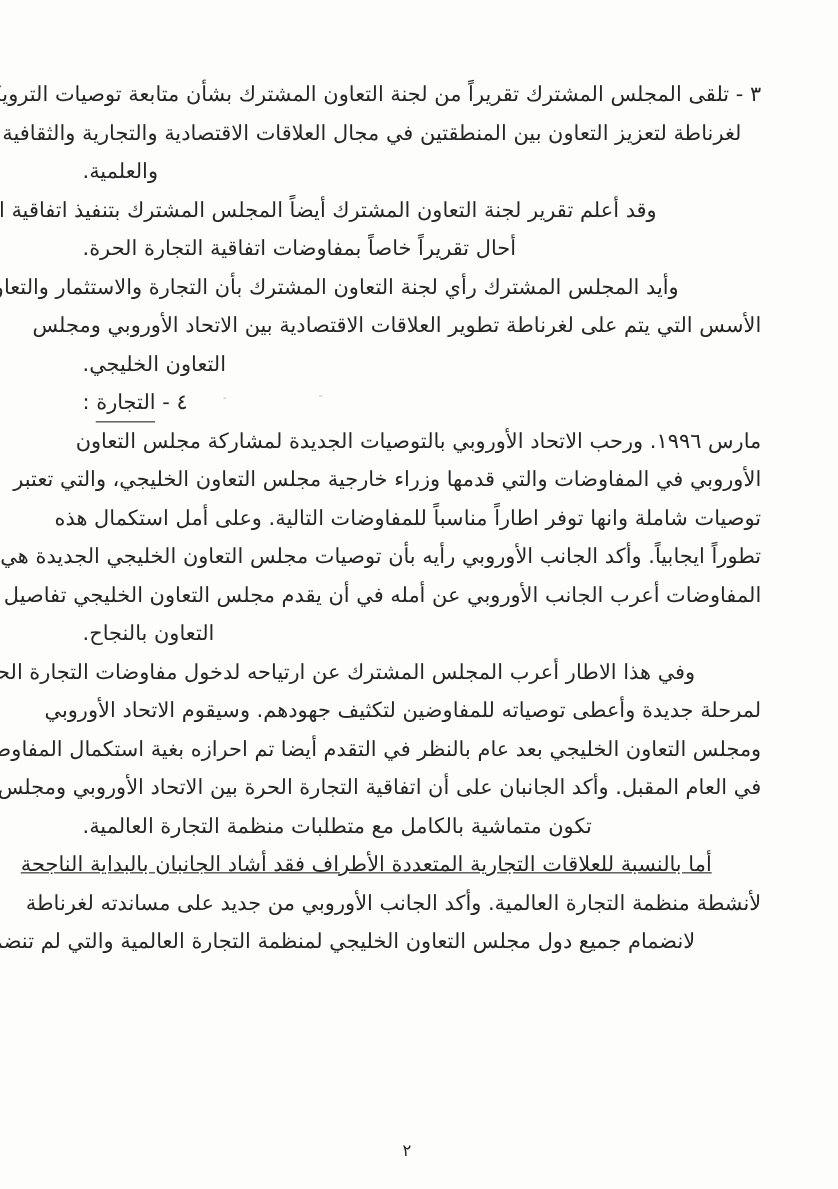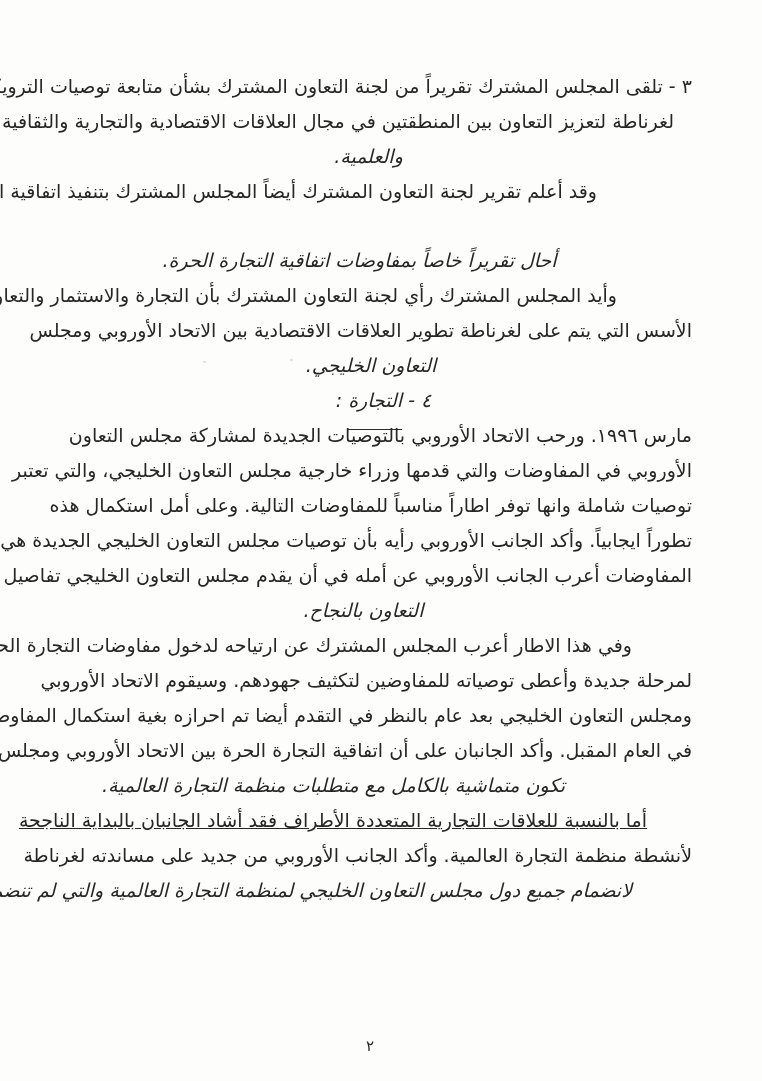--- a/index.html
+++ b/index.html
@@ -24,26 +24,25 @@
     line-height: 35px;
     font-size: 19px;
     white-space: nowrap;
     letter-spacing: 0px;
   }
   .tline.fill {
     text-align: justify;
     text-align-last: justify;
   }
   .tline.end {
-    text-align: center;
-    font-style: italic;
+    text-align: left;
   }
   .heading-title {
     border-bottom: 1.4px solid #2a2a2a;
-    padding-bottom: 18px;
+    padding-bottom: 6px;
   }
   .page-number {
     position: absolute;
     bottom: 24px;
     left: 0;
     right: 22px;
     text-align: center;
     font-size: 15px;
     height: 22px;
     line-height: 22px;
@@ -57,21 +56,21 @@
 </style>
 </head>
 <body>
 
 <div class="page">
   <div class="doc-body" id="doc-body">
       <div class="tline fill">٣ - تلقى المجلس المشترك تقريراً من لجنة التعاون المشترك بشأن متابعة توصيات الترويكا الوزارية</div>
       <div class="tline fill" style="padding-right: 18px;">لغرناطة لتعزيز التعاون بين المنطقتين في مجال العلاقات الاقتصادية والتجارية والثقافية</div>
       <div class="tline end" style="padding-right: 30px;">والعلمية.</div>
       <div class="tline fill" style="padding-right: 95px;">وقد أعلم تقرير لجنة التعاون المشترك أيضاً المجلس المشترك بتنفيذ اتفاقية التعاون كما</div>
-      <div class="tline end" style="padding-right: 48px; margin-top: 34px;">أحال تقريراً خاصاً بمفاوضات اتفاقية التجارة الحرة.</div>
+      <div class="tline end" style="padding-right: 48px;">أحال تقريراً خاصاً بمفاوضات اتفاقية التجارة الحرة.</div>
       <div class="tline fill" style="padding-right: 75px;">وأيد المجلس المشترك رأي لجنة التعاون المشترك بأن التجارة والاستثمار والتعاون هي</div>
       <div class="tline fill">الأسس التي يتم على لغرناطة تطوير العلاقات الاقتصادية بين الاتحاد الأوروبي ومجلس</div>
       <div class="tline end" style="padding-right: 25px;">التعاون الخليجي.</div>
       <div class="tline end"><span>٤ - </span><span class="heading-title">التجارة</span><span> :</span></div>
       <div class="tline fill">مارس ١٩٩٦. ورحب الاتحاد الأوروبي بالتوصيات الجديدة لمشاركة مجلس التعاون</div>
       <div class="tline fill">الأوروبي في المفاوضات والتي قدمها وزراء خارجية مجلس التعاون الخليجي، والتي تعتبر</div>
       <div class="tline fill">توصيات شاملة وانها توفر اطاراً مناسباً للمفاوضات التالية. وعلى أمل استكمال هذه</div>
       <div class="tline fill">تطوراً ايجابياً. وأكد الجانب الأوروبي رأيه بأن توصيات مجلس التعاون الخليجي الجديدة هي</div>
       <div class="tline fill">المفاوضات أعرب الجانب الأوروبي عن أمله في أن يقدم مجلس التعاون الخليجي تفاصيل</div>
       <div class="tline end" style="padding-right: 40px;">التعاون بالنجاح.</div>

